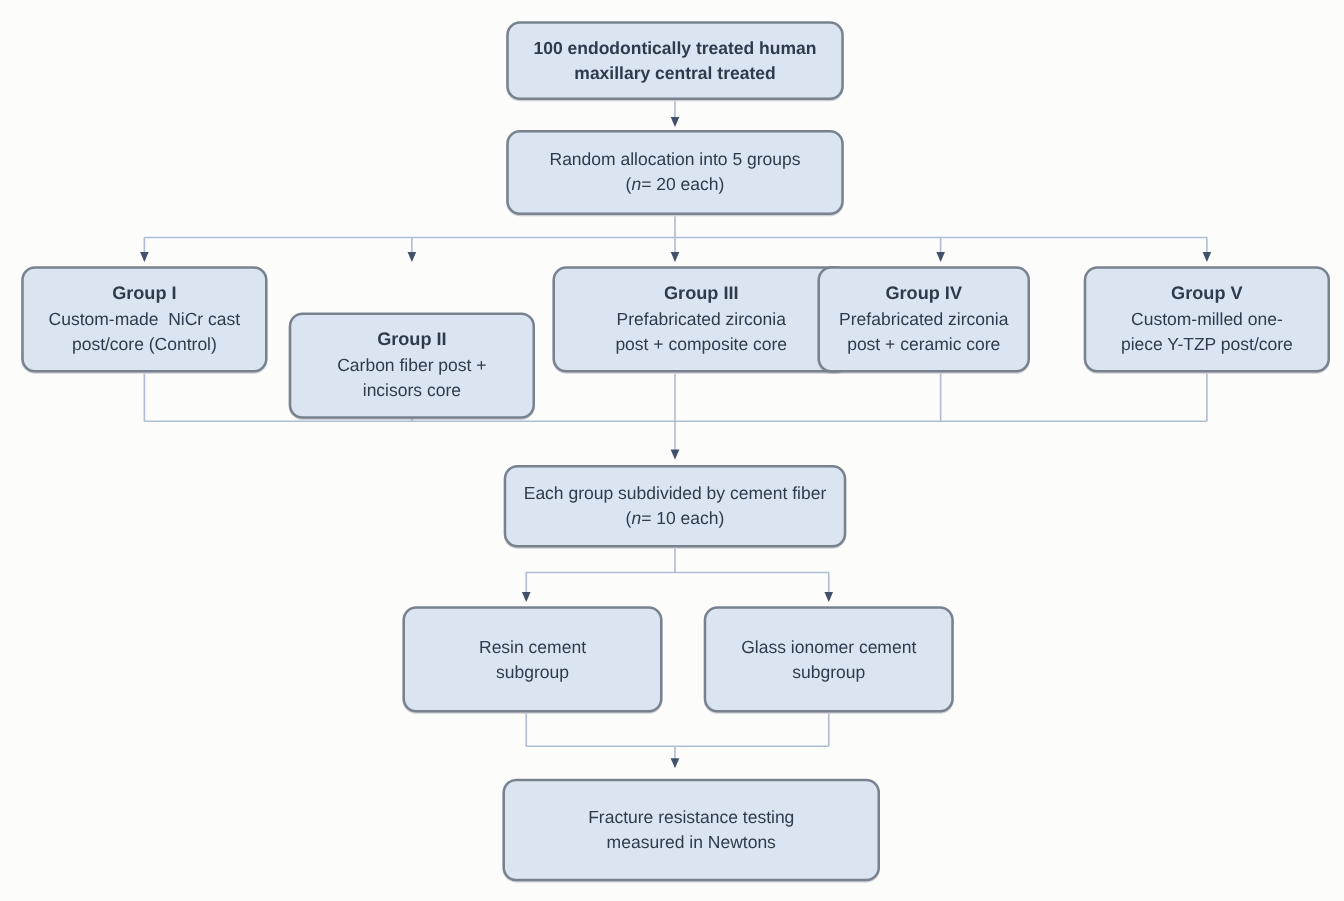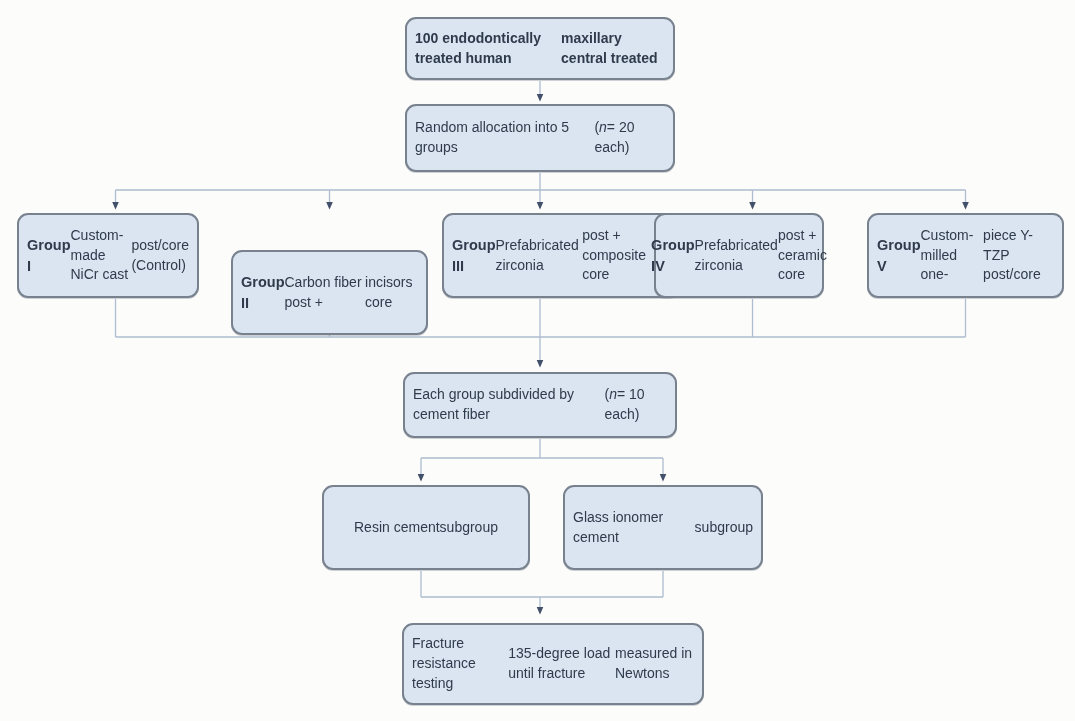--- a/index.html
+++ b/index.html
@@ -21,42 +21,42 @@
     width: 1075px;
     height: 721px;
   }
   .node {
     position: absolute;
     box-sizing: border-box;
     background: #dbe5f1;
     border: 2px solid #78828f;
     border-radius: 11px;
     display: flex;
-    flex-direction: row;
+    flex-direction: column;
     align-items: center;
     justify-content: center;
-    text-align: left;
+    text-align: right;
     color: #2f3b4c;
     font-size: 14px;
     line-height: 1.42;
     padding: 4px 8px;
     box-shadow: 0 1px 0 rgba(120,130,143,0.35);
   }
   .node .line { white-space: pre-wrap; }
   .node.bold .line { font-weight: bold; }
   .node .title {
     font-weight: bold;
     font-size: 14.5px;
   }
   i.nvar { font-style: italic; }
 
   
   #node-sample     { left: 405px; top: 17px;  width: 270px; height: 63px; }
   #node-allocation { left: 405px; top: 104px; width: 270px; height: 68px; }
-  #node-group-1    { left: 17px;  top: 213px; width: 182px; height: 85px; }
+  #node-group-1    { left: 17px;  top: 213px; width: 197px; height: 85px; }
   #node-group-2    { left: 231px; top: 213px; width: 197px; height: 85px; margin-top: 37px; }
   #node-group-3    { left: 442px; top: 213px; width: 238px; height: 85px; }
   #node-group-4    { left: 654px; top: 213px; width: 170px; height: 85px; }
   #node-group-5    { left: 867px; top: 213px; width: 197px; height: 85px; }
   #node-subdivide  { left: 403px; top: 372px; width: 274px; height: 66px; }
   #node-subgroup-1 { left: 322px; top: 485px; width: 208px; height: 85px; }
   #node-subgroup-2 { left: 563px; top: 485px; width: 200px; height: 85px; }
   #node-outcome    { left: 402px; top: 623px; width: 302px; height: 82px; }
 </style>
 </head>
@@ -147,17 +147,16 @@
     <div class="line">Resin cement</div>
     <div class="line">subgroup</div>
   </div>
   <div class="node" id="node-subgroup-2">
     <div class="line">Glass ionomer cement</div>
     <div class="line">subgroup</div>
   </div>
 
   <div class="node" id="node-outcome">
     <div class="line">Fracture resistance testing</div>
-    <div class="line">135-degree load until fracture</div>
     <div class="line">measured in Newtons</div>
   </div>
 
 </div>
 
 </body></html>

